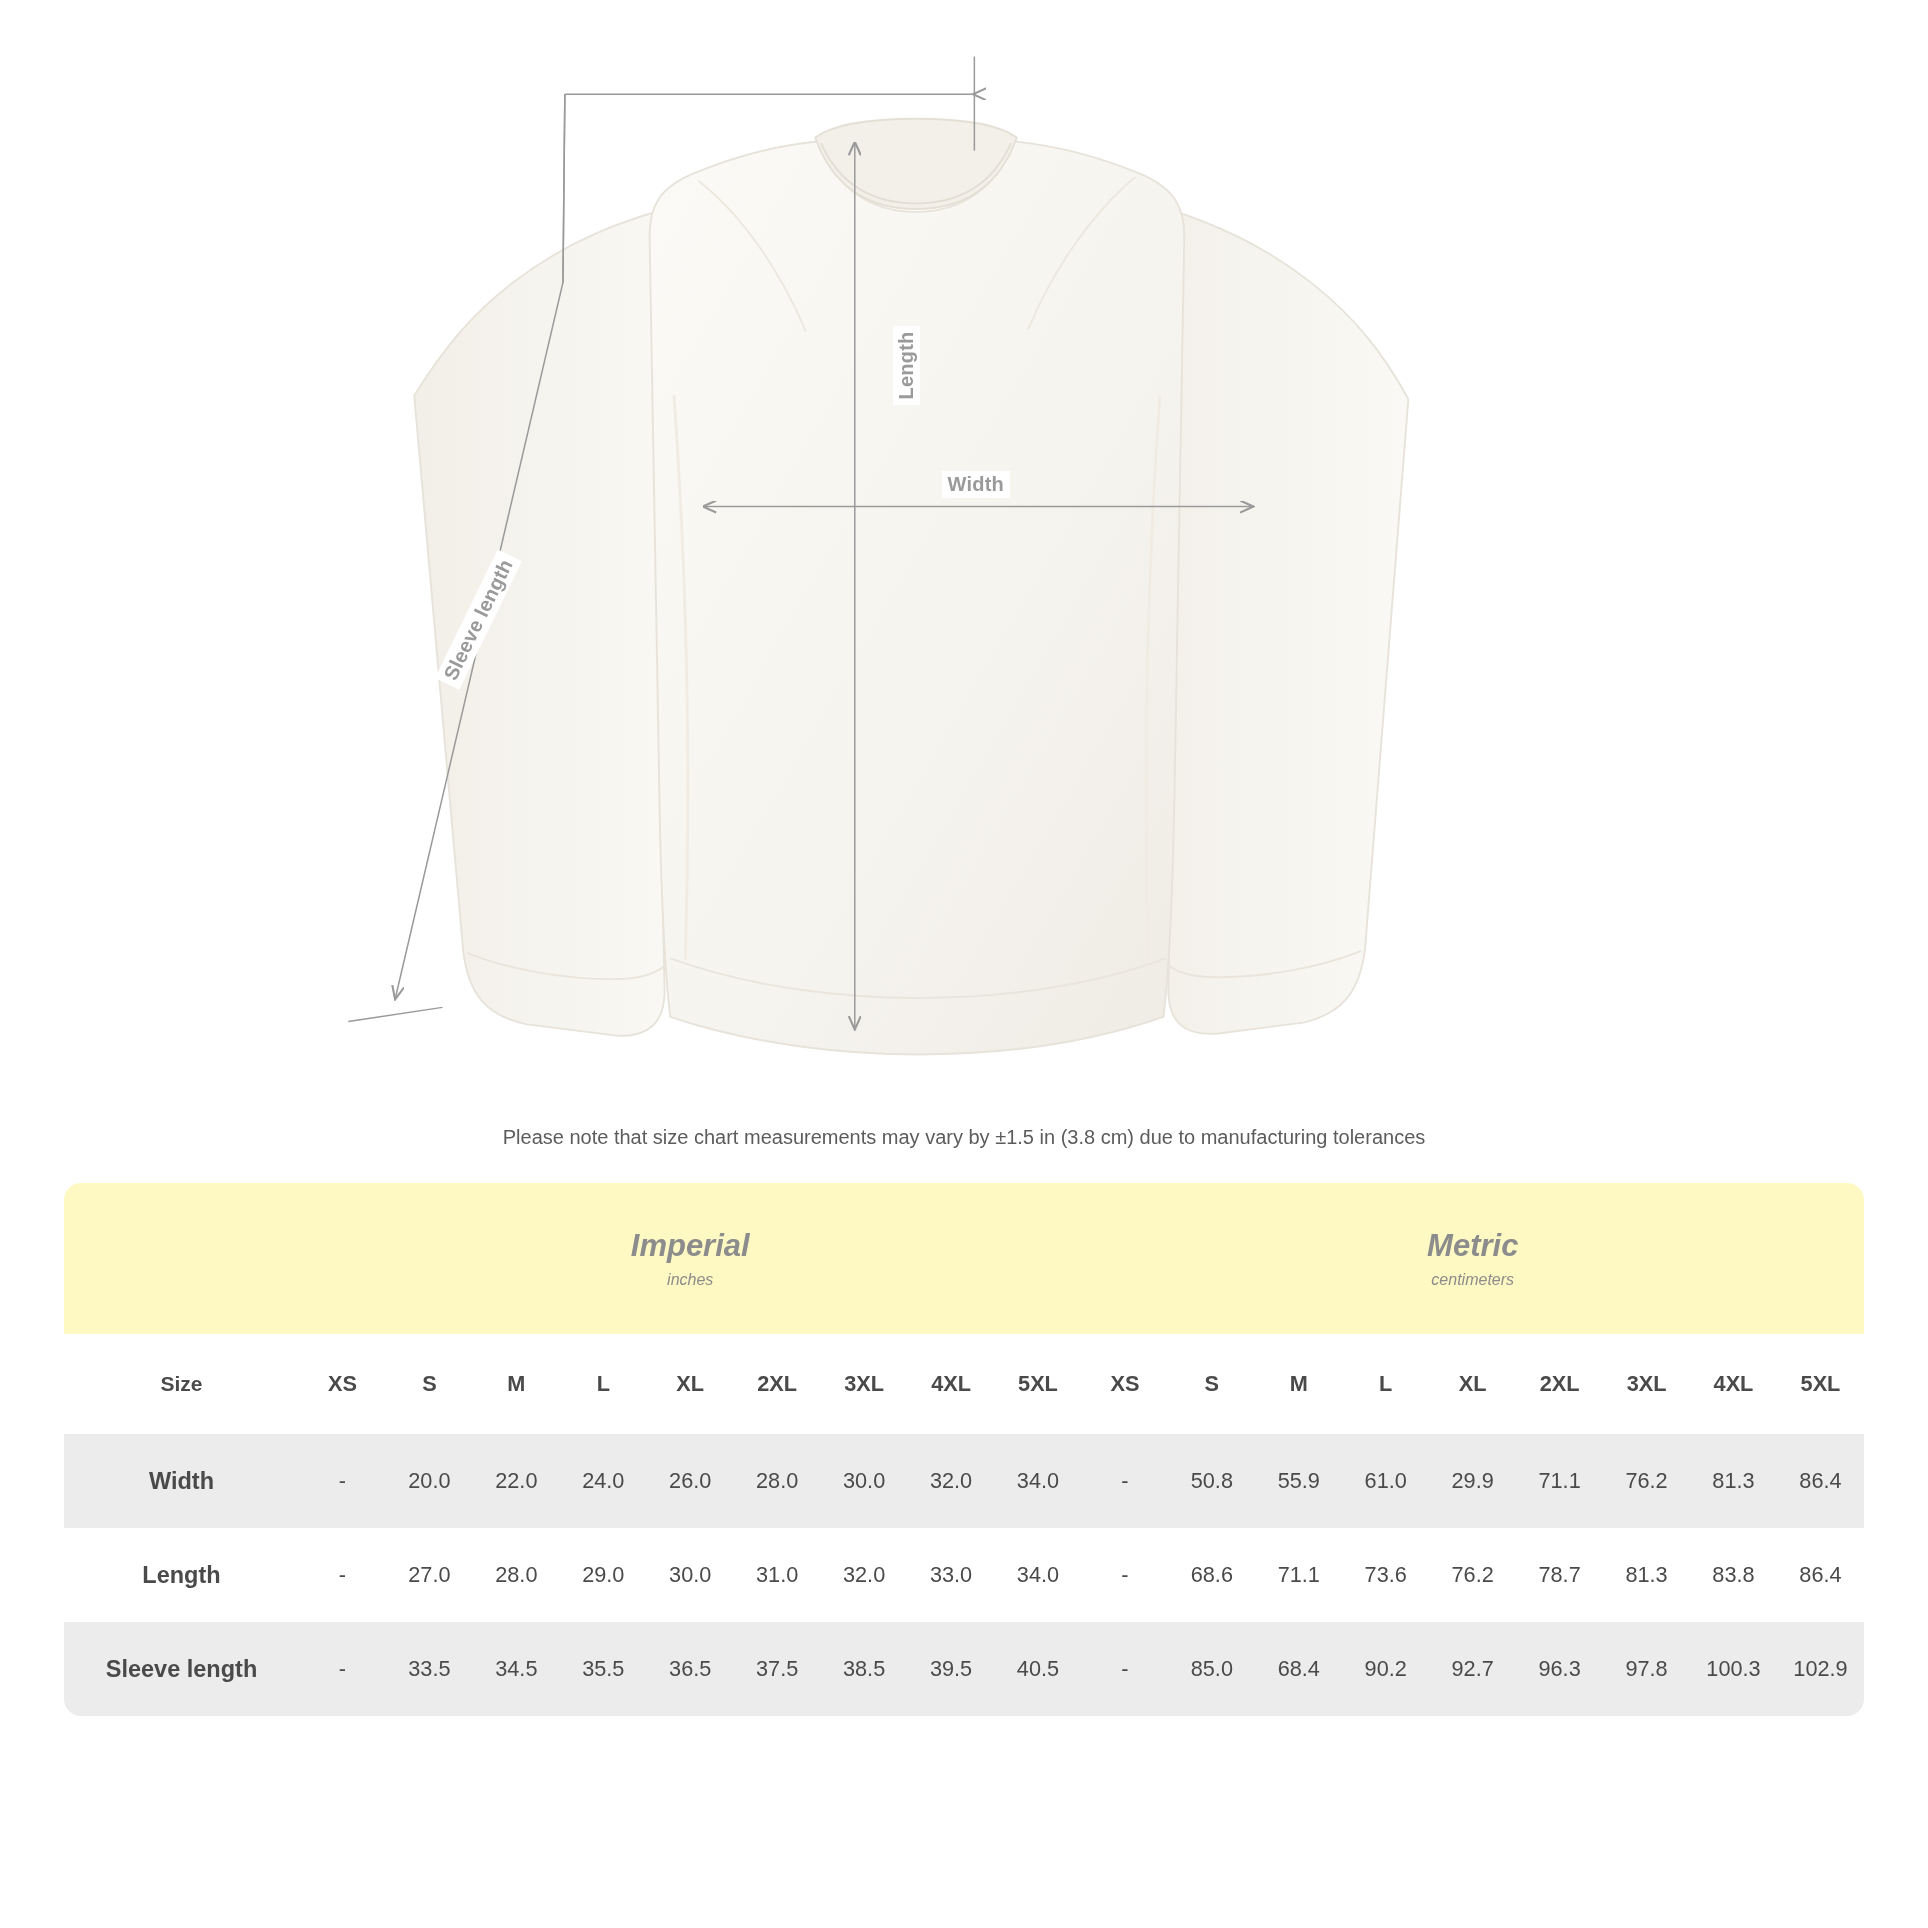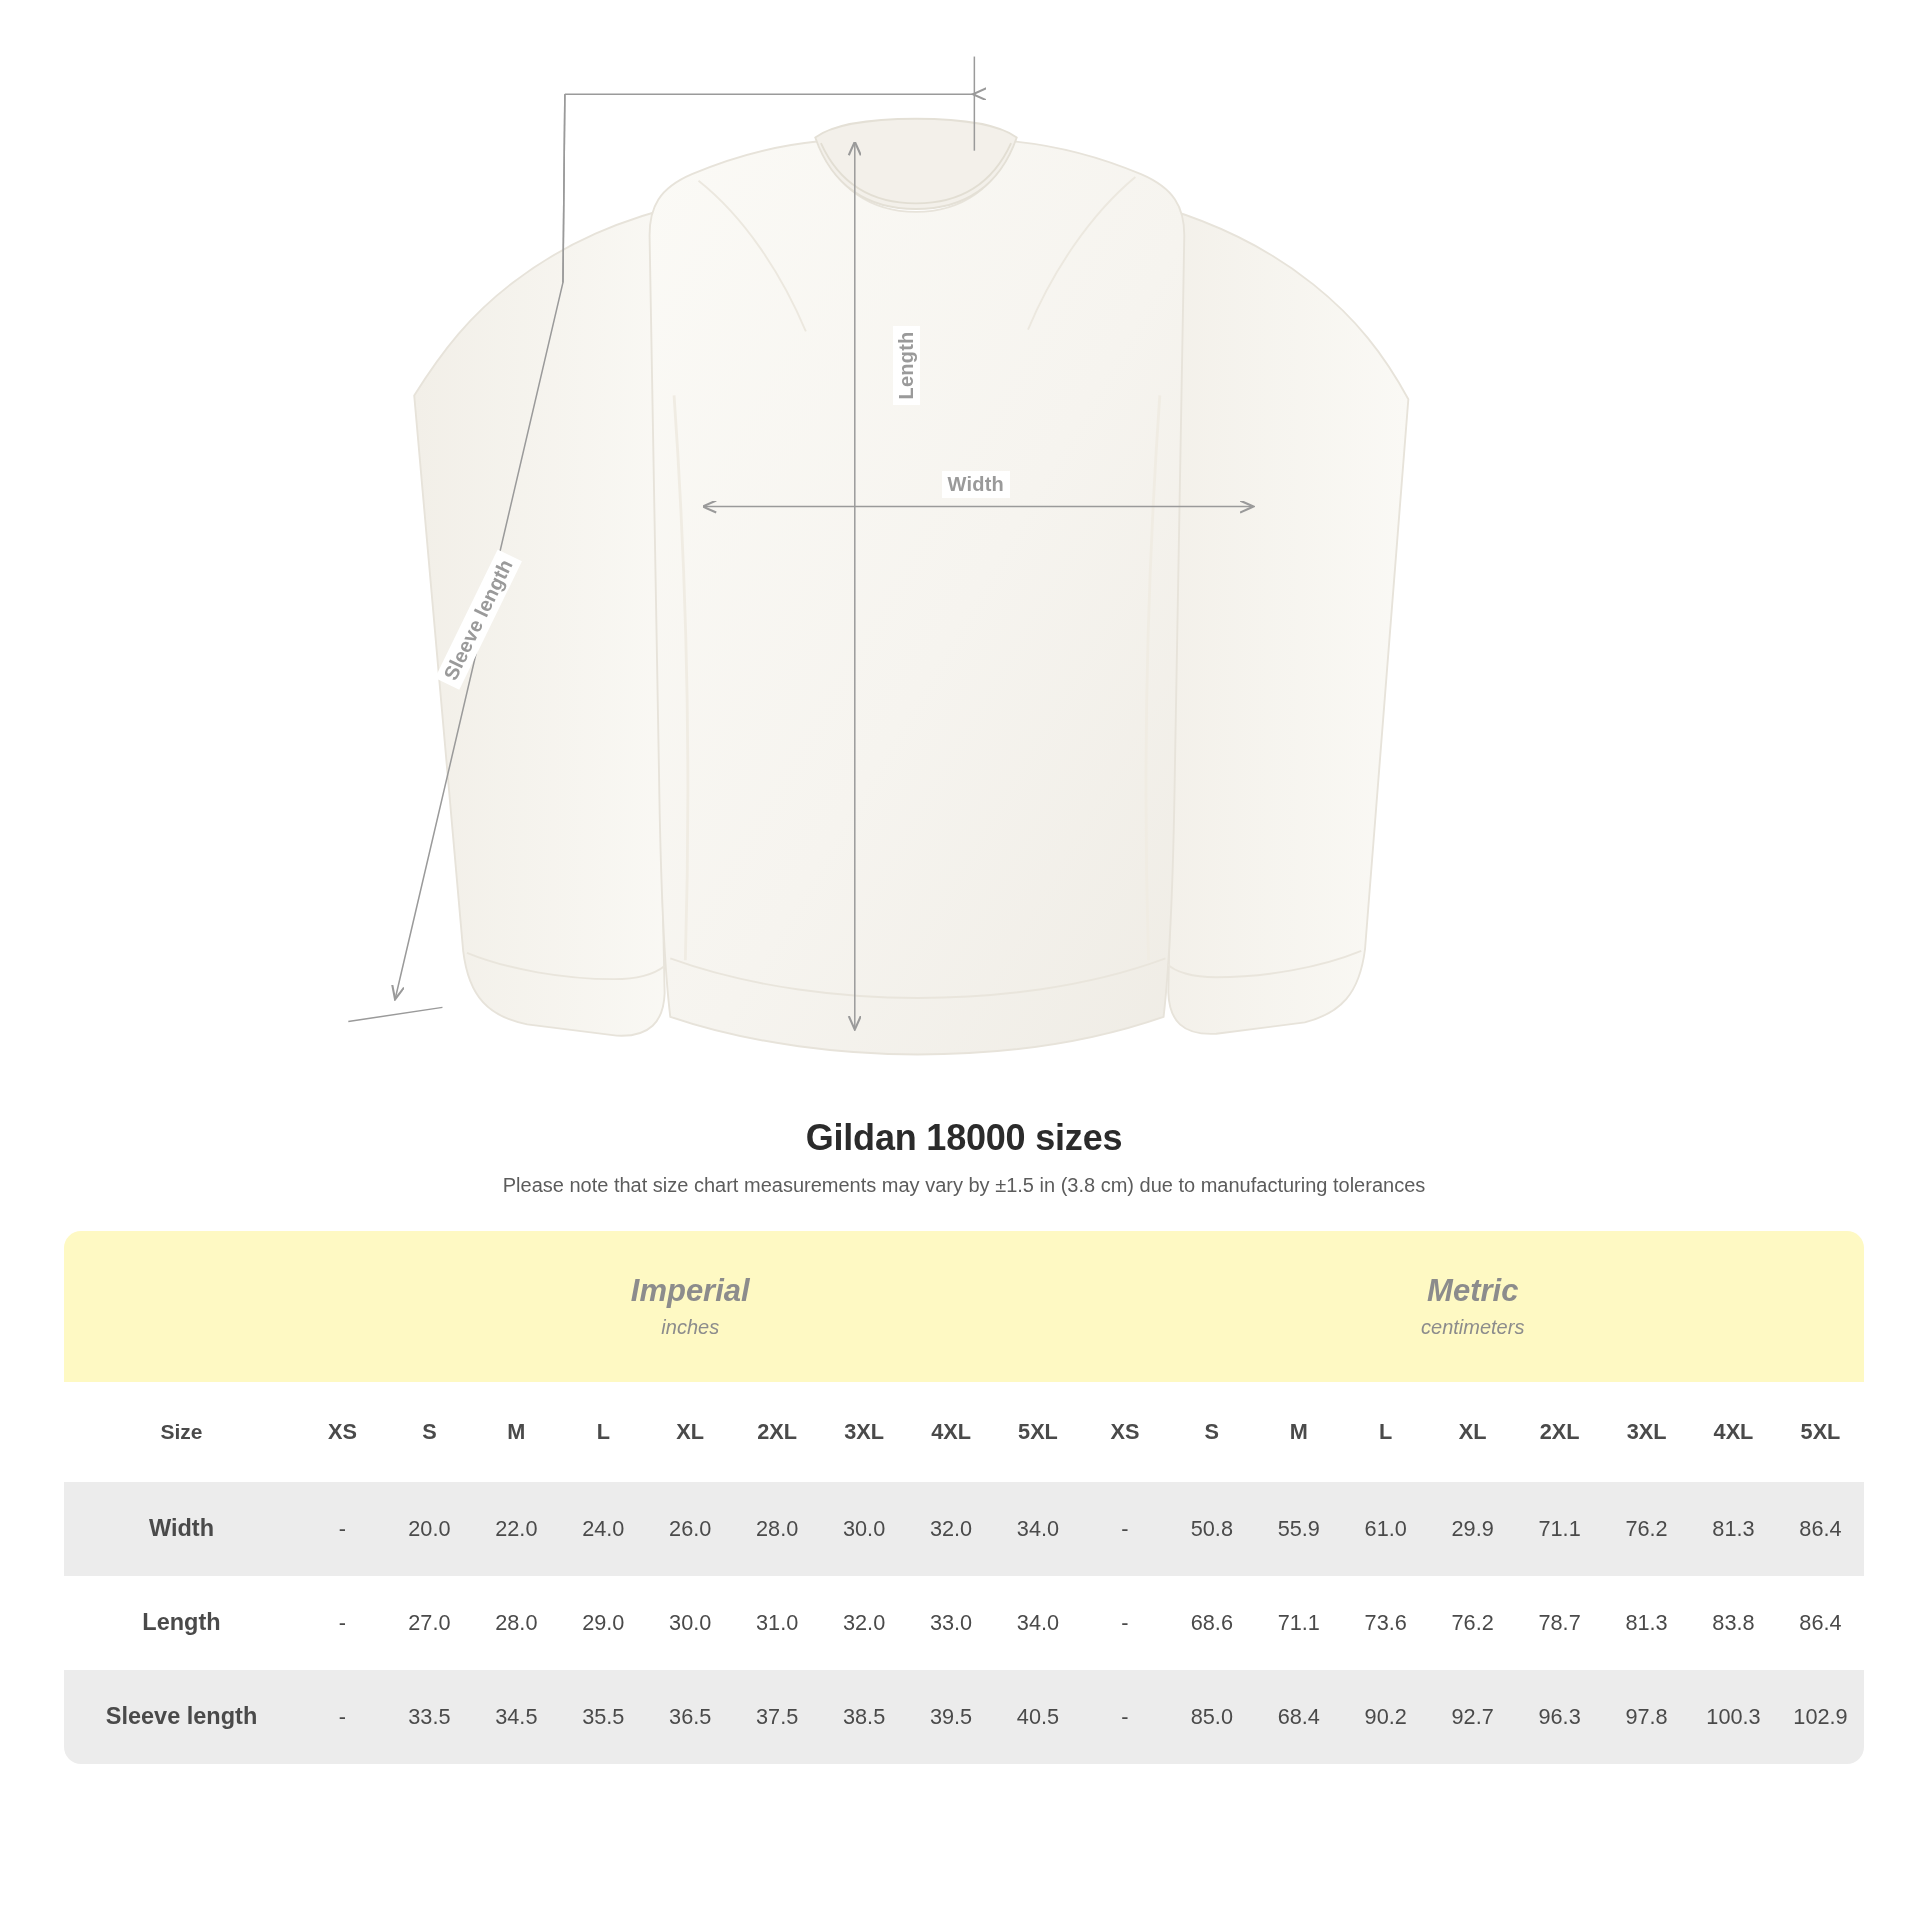--- a/index.html
+++ b/index.html
@@ -98,21 +98,21 @@
     height: 151px;
     padding: 0;
   }
   .unit-name {
     font-size: 31px;
     font-style: italic;
     font-weight: bold;
     color: #8c8c8c;
   }
   .unit-sub {
-    font-size: 20px;
+    font-size: 16px;
     font-style: italic;
     color: #8c8c8c;
     margin-top: 7.5px;
   }
 
   
   .head-row td {
     background: #ffffff;
     height: 98px;
     font-weight: bold;
@@ -230,21 +230,20 @@
     </svg>
 
     <div class="dim-label vertical" style="left: 893px; top: 405px;">Length</div>
 
     <div class="dim-label" style="left: 942px; top: 471px;">Width</div>
 
     <div class="dim-label sleeve" style="left: 435px; top: 678px;">Sleeve length</div>
   </div>
 
   <div class="title-block">
-    <div class="chart-title">Gildan 18000 sizes</div>
     <div class="chart-note">Please note that size chart measurements may vary by ±1.5 in (3.8 cm) due to manufacturing tolerances</div>
   </div>
 
   <div class="table-wrap">
     <table class="size-table">
       <tbody id="table-body">
           <tr class="unit-row">
             <td class="rowlabel"></td>
             <td colspan="9">
               <div class="unit-name">Imperial</div>

